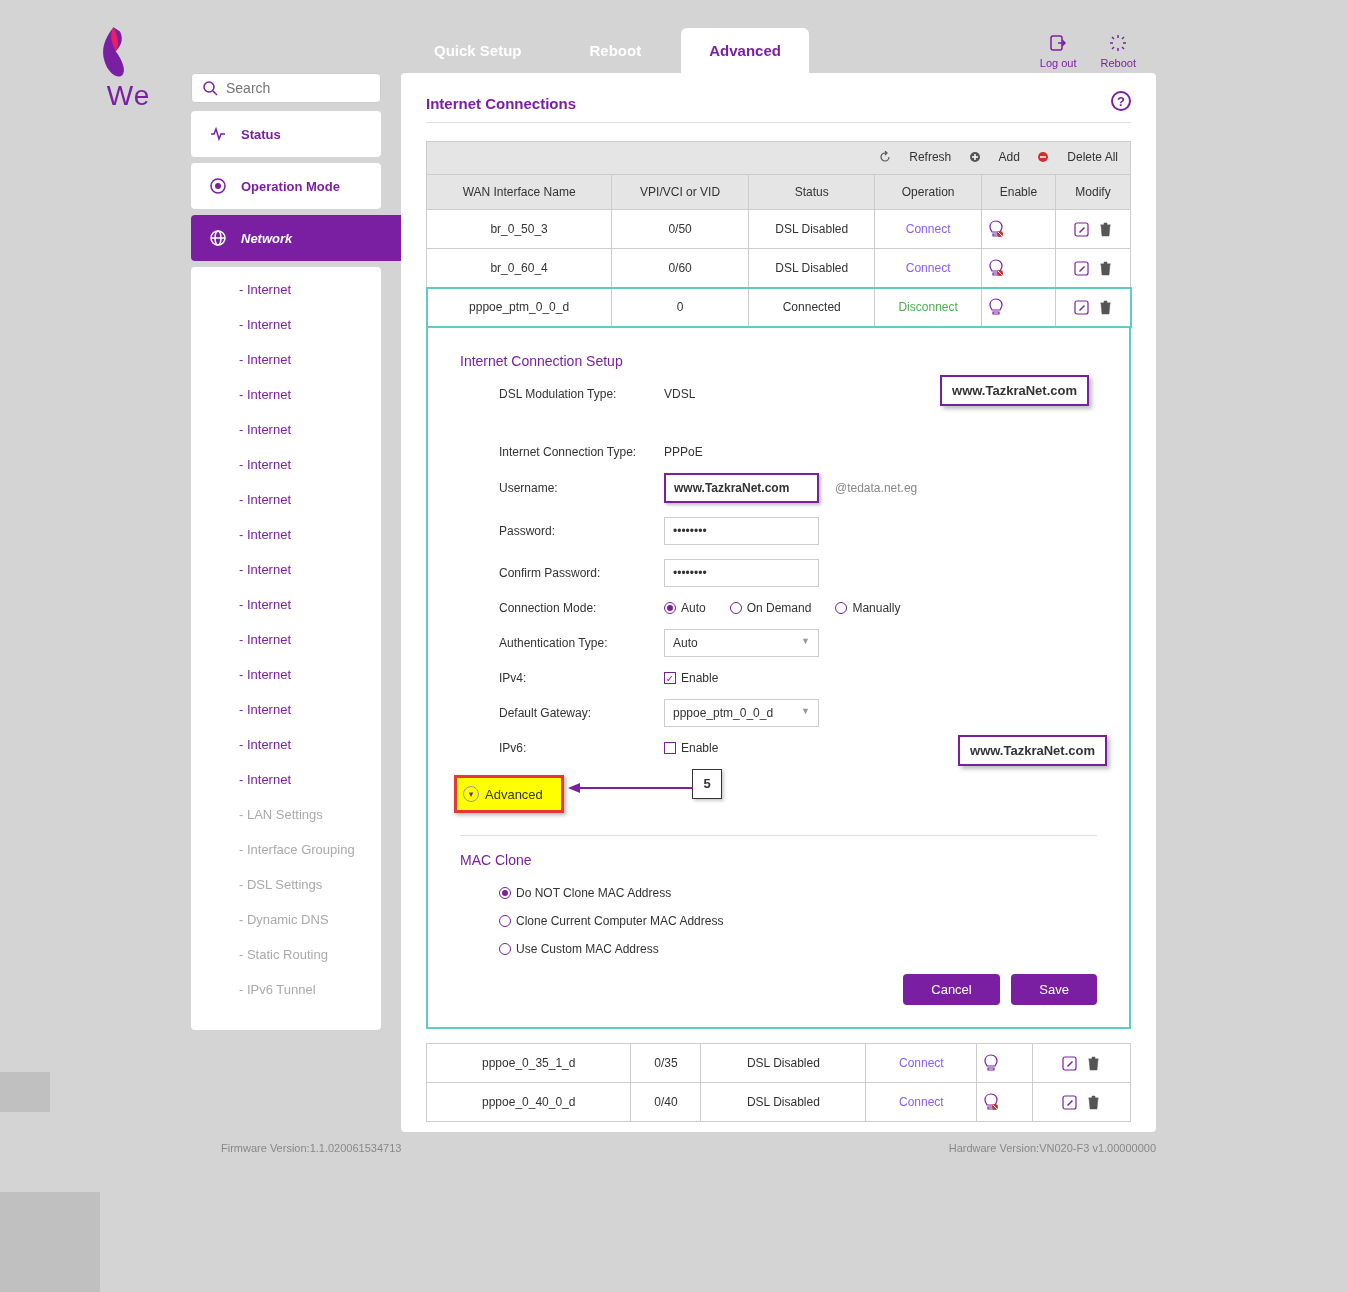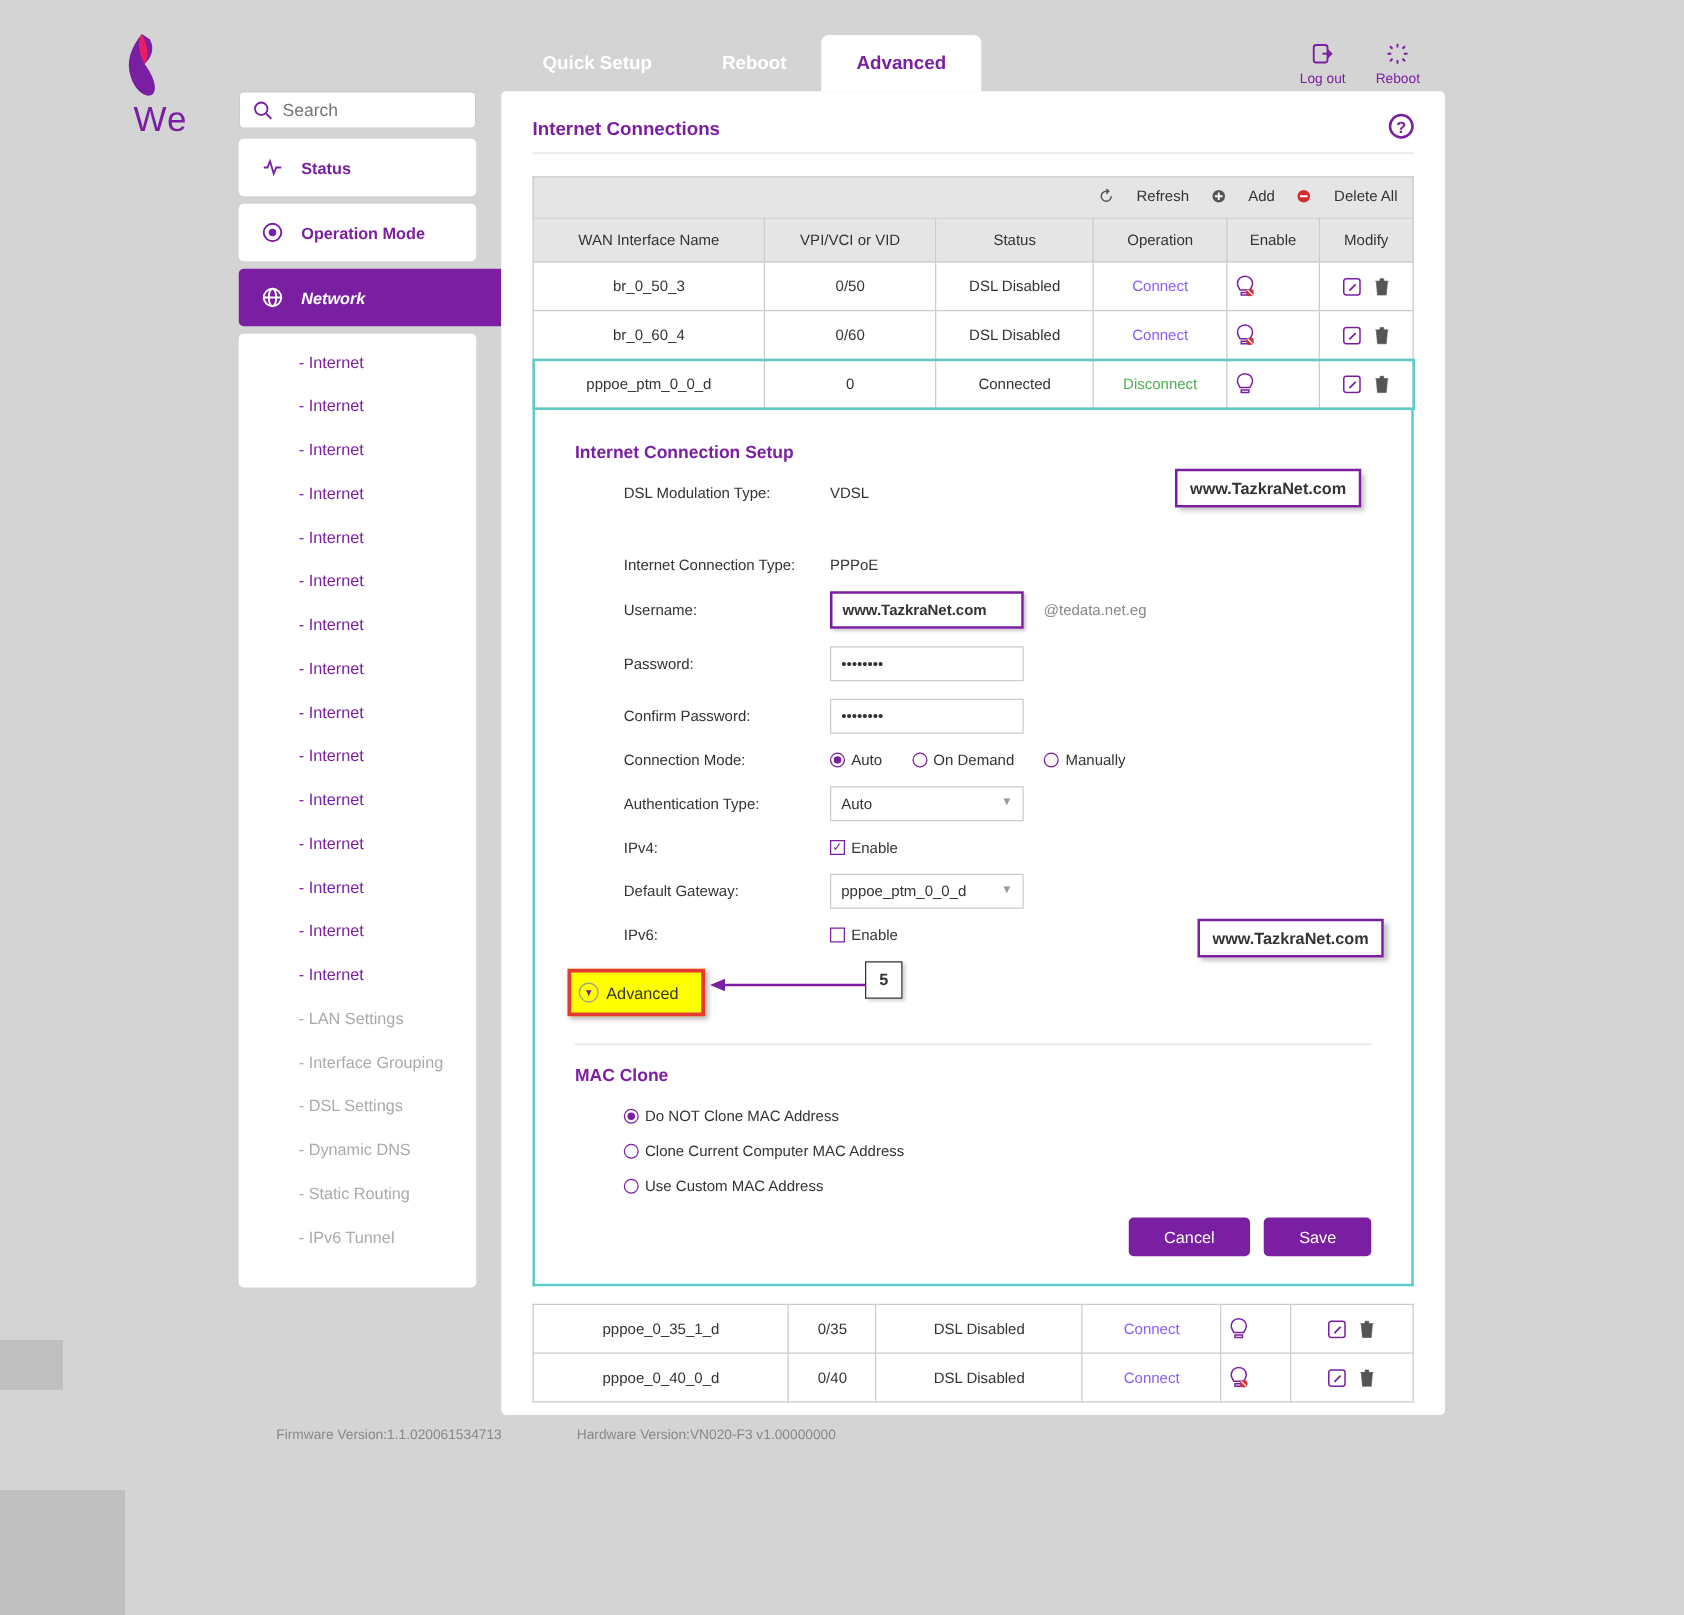--- a/index.html
+++ b/index.html
@@ -6,21 +6,21 @@
 body { font-family: Arial, sans-serif; background: #d4d4d4; font-size: 13px; color: #333; position: relative; overflow-x: hidden; }
 .page-wrapper { max-width: 965px; margin: 0 auto; position: relative; }
 
 
 .logo-area { position: absolute; left: -100px; top: 25px; width: 75px; text-align: center; }
 .logo-area svg { width: 45px; height: 60px; }
 .logo-text { color: #7b1fa2; font-size: 28px; font-weight: 300; letter-spacing: 1px; margin-top: -5px; }
 
 
 .top-bar { display: flex; align-items: center; padding-top: 28px; padding-left: 215px; }
-.top-tabs { display: flex; gap: 0; }
+.top-tabs { display: flex; gap: 12px; }
 .top-tab { padding: 14px 28px; color: #fff; font-weight: bold; font-size: 15px; cursor: pointer; }
 .top-tab.active { background: #fff; color: #7b1fa2; border-radius: 6px 6px 0 0; }
 .top-actions { margin-left: auto; display: flex; gap: 24px; margin-right: 20px; }
 .top-action { text-align: center; color: #7b1fa2; cursor: pointer; font-size: 11px; }
 .top-action-icon { width: 22px; height: 22px; margin: 0 auto 3px; display: flex; align-items: center; justify-content: center; }
 
 
 .main-area { display: flex; gap: 20px; }
 .sidebar { width: 190px; flex-shrink: 0; }
 .content { flex: 1; background: #fff; border-radius: 4px; padding: 22px 25px 10px; position: relative; min-height: 1000px; }
@@ -48,21 +48,21 @@
 .wan-table th { background: #e5e5e5; border: 1px solid #ccc; padding: 10px 6px; font-weight: normal; font-size: 12px; }
 .wan-table td { border: 1px solid #ccc; padding: 10px 6px; text-align: center; font-size: 12px; }
 .wan-table tr.selected td { background: #fff; }
 .wan-table tr.selected { outline: 2px solid #5dccc8; outline-offset: -1px; }
 .op-connect { color: #8b5cf6; }
 .op-disconnect { color: #4caf50; }
 .modify-icons { display: flex; justify-content: center; gap: 10px; }
 
 
 .setup-panel { border: 2px solid #5dccc8; border-top: none; padding: 18px 32px 22px; }
-.section-title { color: #7b1fa2; font-weight: bold; font-size: 14px; margin: 8px 0 18px; }
+.section-title { color: #7b1fa2; font-weight: normal; font-size: 14px; margin: 8px 0 18px; }
 .form-row { display: flex; align-items: center; margin-bottom: 14px; font-size: 12px; margin-left: 39px; }
 .form-label { width: 165px; flex-shrink: 0; }
 .form-value { display: flex; align-items: center; gap: 10px; }
 .text-input { border: 1px solid #ccc; padding: 6px 8px; width: 155px; font-size: 12px; }
 .select-input { border: 1px solid #ccc; padding: 6px 24px 6px 8px; width: 155px; font-size: 12px; background: #fff; position: relative; }
 .select-input::after { content: '▼'; position: absolute; right: 8px; top: 6px; font-size: 9px; color: #999; }
 .radio-opt, .check-opt { display: flex; align-items: center; gap: 5px; margin-right: 14px; }
 .radio-circle { width: 12px; height: 12px; border: 1px solid #7b1fa2; border-radius: 50%; display: flex; align-items: center; justify-content: center; }
 .radio-circle.checked::after { content: ''; width: 6px; height: 6px; background: #7b1fa2; border-radius: 50%; }
 .checkbox-sq { width: 12px; height: 12px; border: 1px solid #7b1fa2; display: flex; align-items: center; justify-content: center; font-size: 10px; color: #7b1fa2; }
@@ -72,21 +72,21 @@
 .advanced-toggle-wrap { display: inline-flex; align-items: center; gap: 6px; padding: 8px 18px 8px 6px; background: #ffff00; border: 3px solid #e53935; cursor: pointer; margin: 6px 0 14px -6px; box-shadow: 2px 2px 4px rgba(0,0,0,0.3); }
 .adv-chevron { width: 16px; height: 16px; border: 1px solid #999; border-radius: 50%; display: flex; align-items: center; justify-content: center; font-size: 9px; color: #7b1fa2; }
 
 
 .btn-row { text-align: right; margin-top: 18px; }
 .btn { display: inline-block; padding: 8px 28px; background: #7b1fa2; color: #fff; border: none; border-radius: 4px; font-size: 13px; cursor: pointer; margin-left: 8px; }
 
 
 .watermark { position: absolute; border: 2px solid #7b1fa2; background: #fff; padding: 6px 10px; font-weight: bold; font-size: 13px; box-shadow: 3px 3px 4px rgba(0,0,0,0.25); z-index: 5; }
 
-.footer { color: #888; font-size: 11px; padding: 10px 0 4px 30px; display: flex; gap: 60px; }
+.footer { color: #888; font-size: 11px; padding: 10px 0 4px 30px; display: flex; gap: 60px; justify-content: space-between; }
 
 
 .deco1 { position: fixed; left: 0; bottom: 180px; width: 50px; height: 40px; background: #c0c0c0; }
 .deco2 { position: fixed; left: 0; bottom: 0; width: 100px; height: 100px; background: #c0c0c0; }
 
 
 svg { display: block; }
 </style>
 </head>
 <body>

